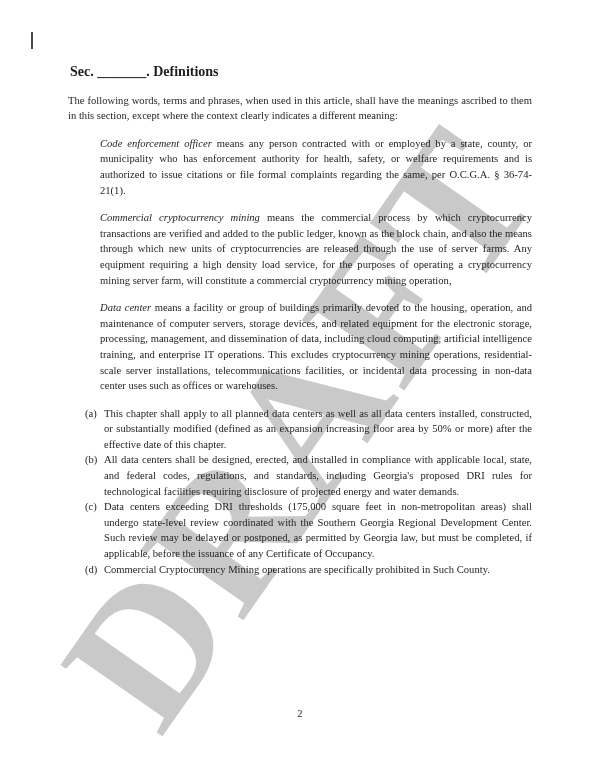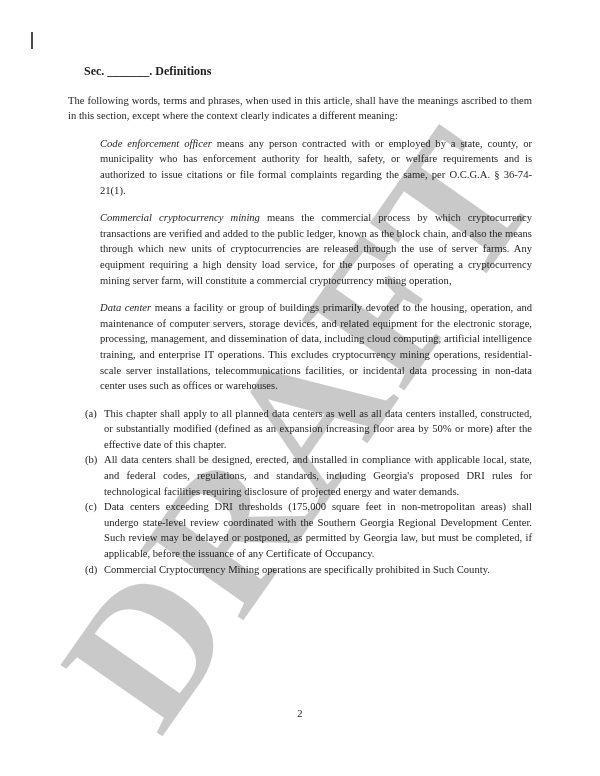--- a/index.html
+++ b/index.html
@@ -38,23 +38,23 @@
   .content {
     position: absolute;
     left: 68px;
     top: 64px;
     width: 464px;
     font-size: 10.6px;
     line-height: 15.6px;
     z-index: 1;
   }
   .sec-heading {
-    font-size: 12px;
+    font-size: 14px;
     font-weight: bold;
-    margin: 0 0 13px 16px;
+    margin: 0 0 13px 2px;
     text-align: left;
   }
   .intro-p {
     margin: 0 0 12px 0;
     text-align: justify;
   }
   .def-p {
     margin: 0 0 12px 0;
     margin-left: 32px;
     text-align: justify;

